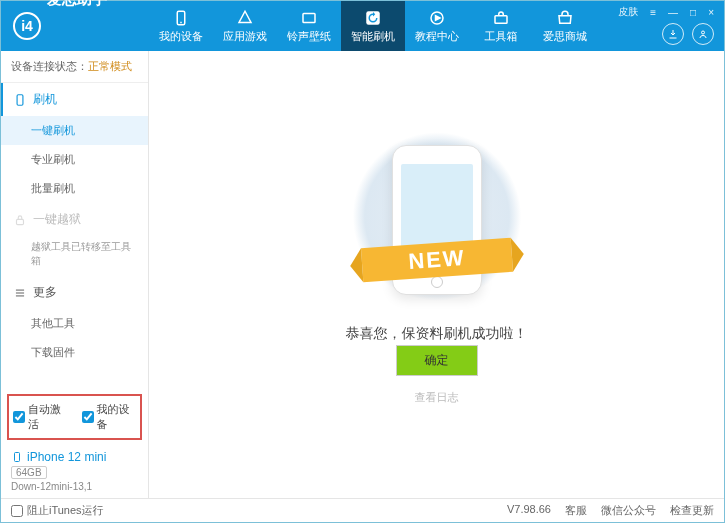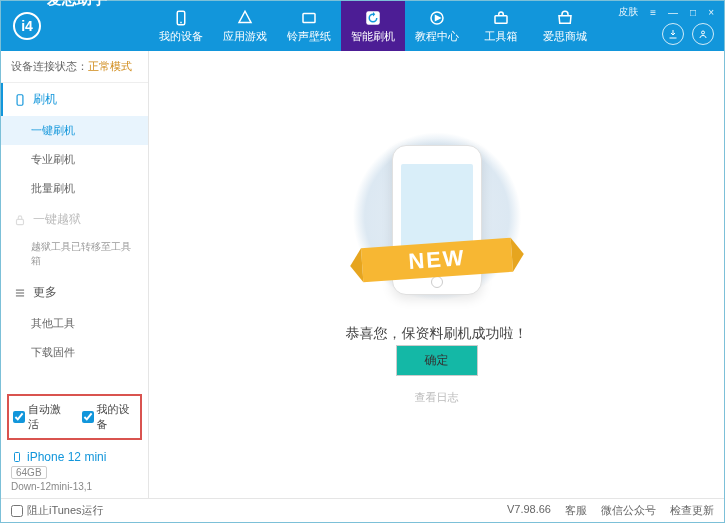--- a/index.html
+++ b/index.html
@@ -7,21 +7,21 @@
 .window { width: 725px; height: 523px; border: 1px solid #7cc0d8; display: flex; flex-direction: column; }
 
 .titlebar { height: 50px; background: #1296db; display: flex; align-items: center; color: #fff; position: relative; }
 .logo-area { display: flex; align-items: center; padding: 0 12px; width: 148px; }
 .logo-icon { width: 28px; height: 28px; border: 2px solid #fff; border-radius: 50%; display: flex; align-items: center; justify-content: center; font-weight: bold; font-size: 14px; margin-right: 6px; }
 .brand-text { display: flex; flex-direction: column; line-height: 1.1; }
 .brand-name { font-size: 15px; font-weight: bold; }
 .brand-url { font-size: 9px; opacity: .9; margin-top: 44px; }
 .nav { display: flex; height: 100%; }
 .nav-item { width: 64px; display: flex; flex-direction: column; align-items: center; justify-content: center; gap: 2px; cursor: pointer; font-size: 11px; }
-.nav-item.active { background: #4c1d95; }
+.nav-item.active { background: #0c4a6e; }
 .nav-icon { width: 18px; height: 18px; }
 .titlebar-right { position: absolute; right: 8px; top: 4px; display: flex; gap: 8px; font-size: 10px; align-items: center; }
 .win-btn { cursor: pointer; opacity: .9; padding: 0 2px; }
 .circle-btn { width: 22px; height: 22px; border: 1.5px solid rgba(255,255,255,.8); border-radius: 50%; display: flex; align-items: center; justify-content: center; cursor: pointer; }
 .titlebar-circles { position: absolute; right: 10px; bottom: 6px; display: flex; gap: 8px; }
 
 .body { flex: 1; display: flex; min-height: 0; }
 .sidebar { width: 148px; border-right: 1px solid #e5e5e5; display: flex; flex-direction: column; overflow: hidden; }
 .conn-status { padding: 8px 10px; font-size: 11px; color: #666; border-bottom: 1px solid #eee; }
 .conn-mode { color: #d08b1a; }
@@ -49,21 +49,21 @@
 .phone { position: absolute; left: 50%; top: 0; transform: translateX(-50%); width: 90px; height: 150px; background: #fff; border-radius: 14px; box-shadow: 0 4px 12px rgba(0,0,0,.1); border: 1px solid #e0e0e0; }
 .phone::after { content:""; position:absolute; top:18px; left:8px; right:8px; bottom:22px; background:#d9eef9; border-radius:2px; }
 .phone-btn { position:absolute; bottom:6px; left:50%; transform:translateX(-50%); width:12px; height:12px; border:1.5px solid #ccc; border-radius:50%; }
 .halo { position:absolute; left:50%; top:50%; transform:translate(-50%,-55%); width:170px; height:170px; border-radius:50%; background: radial-gradient(circle,#e6eef5 0%,#dce8f2 60%,rgba(255,255,255,0) 70%); z-index:-1; }
 .new-banner { position:absolute; left:50%; bottom:28px; transform:translateX(-50%) rotate(-4deg); background:#f7b733; color:#fff; font-weight:bold; font-size:22px; letter-spacing:2px; padding:4px 18px; width: 150px; text-align: center; }
 .new-banner::before, .new-banner::after { content:""; position:absolute; top:0; border-top:17px solid transparent; border-bottom:17px solid transparent; }
 .new-banner::before { left:-12px; border-right:12px solid #e6a51f; }
 .new-banner::after { right:-12px; border-left:12px solid #e6a51f; }
 
 .success-text { margin-top: 20px; font-size: 14px; color: #444; }
-.confirm-btn { margin-top: 2px; padding: 6px 28px; border: 1px solid #ccc; background: #14b8a6; font-size: 12px; cursor: pointer; color: #333; }
+.confirm-btn { margin-top: 2px; padding: 6px 28px; border: 1px solid #ccc; background: #84cc16; font-size: 12px; cursor: pointer; color: #333; }
 .log-link { margin-top: 14px; font-size: 11px; color: #bbb; cursor: pointer; }
 
 .footer { height: 24px; border-top: 1px solid #e5e5e5; display: flex; align-items: center; padding: 0 10px; font-size: 11px; color: #666; }
 .footer .cb { gap: 4px; }
 .footer-right { margin-left: auto; display: flex; gap: 14px; }
 .footer-link { cursor: pointer; }
 </style>
 </head>
 <body>
 

